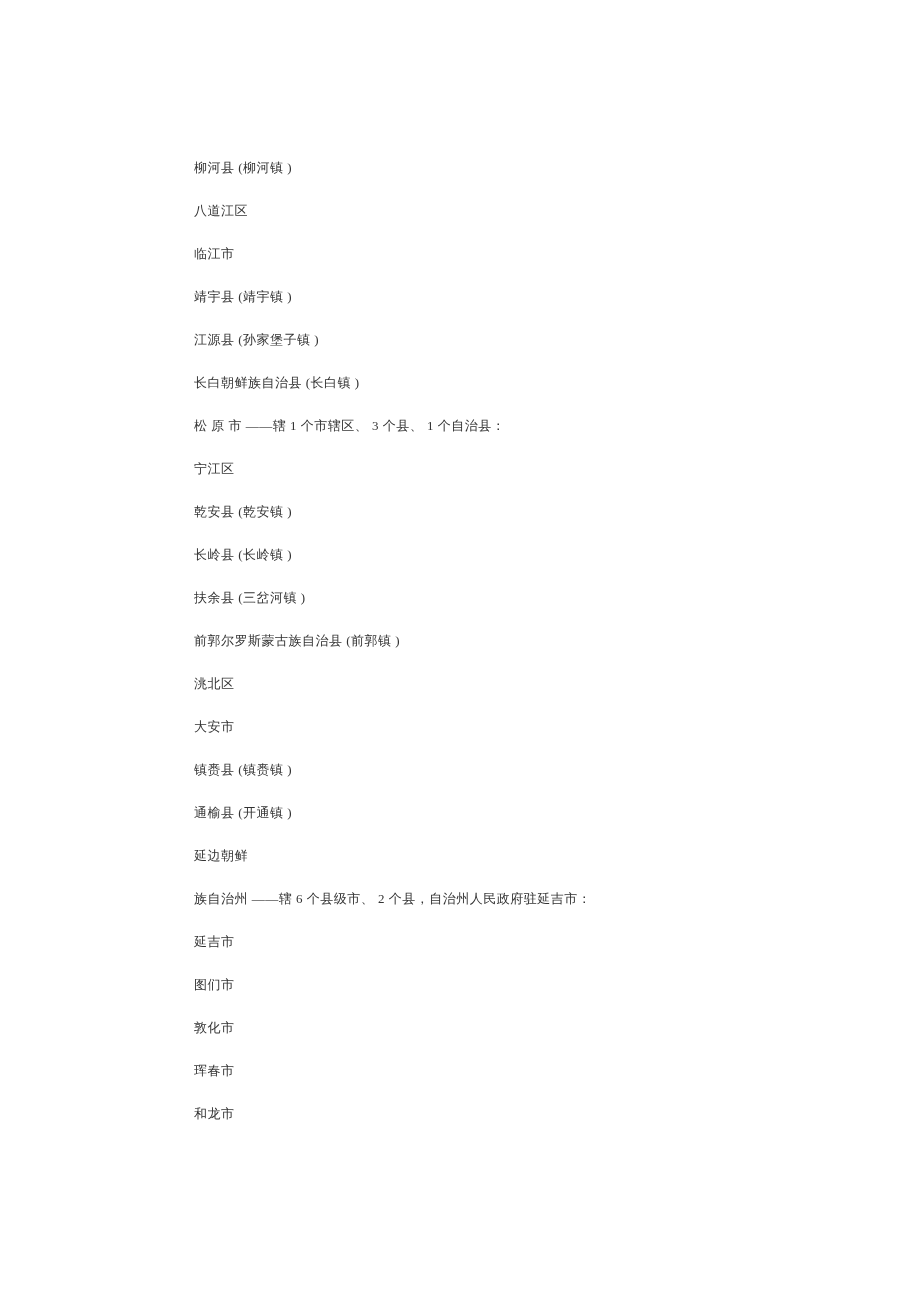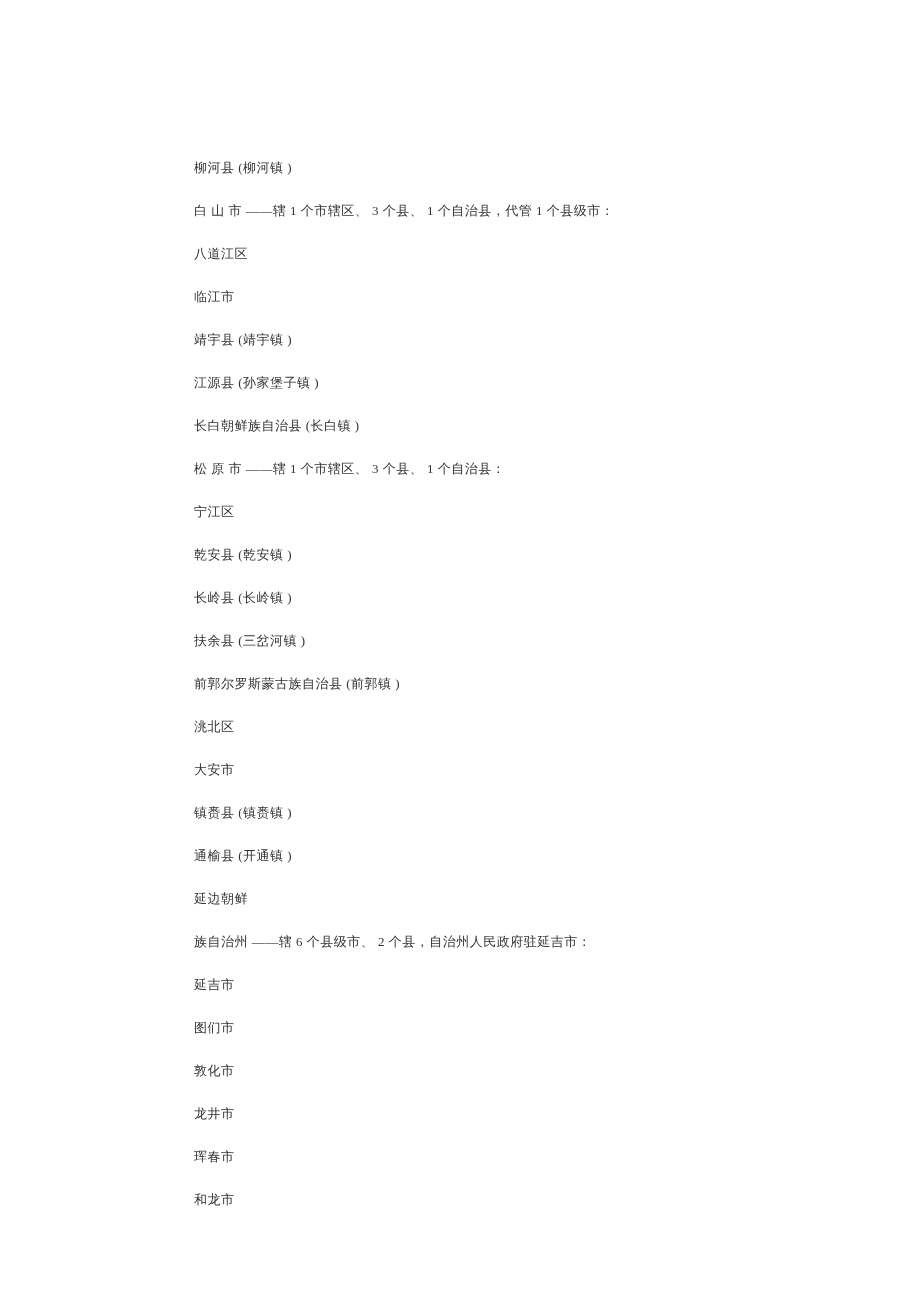--- a/index.html
+++ b/index.html
@@ -19,38 +19,36 @@
     .line {
       margin-bottom: 23.5px;
       letter-spacing: 0.5px;
     }
   </style>
 </head>
 <body>
 
 <div>
   <div class="line">柳河县 (柳河镇 )</div>
-  <div class="line">白  山  市 ——辖 1 个市辖区、  3 个县、 1 个自治县，代管   1 个县级市：</div>
   <div class="line">八道江区</div>
   <div class="line">临江市</div>
   <div class="line">靖宇县 (靖宇镇 )</div>
   <div class="line">江源县 (孙家堡子镇  )</div>
   <div class="line">长白朝鲜族自治县   (长白镇 )</div>
   <div class="line">松  原  市 ——辖 1 个市辖区、  3 个县、 1 个自治县：</div>
   <div class="line">宁江区</div>
   <div class="line">乾安县 (乾安镇 )</div>
   <div class="line">长岭县 (长岭镇 )</div>
   <div class="line">扶余县 (三岔河镇  )</div>
   <div class="line">前郭尔罗斯蒙古族自治县    (前郭镇 )</div>
   <div class="line">洮北区</div>
   <div class="line">大安市</div>
   <div class="line">镇赉县 (镇赉镇 )</div>
   <div class="line">通榆县 (开通镇 )</div>
   <div class="line">延边朝鲜</div>
   <div class="line">族自治州 ——辖 6 个县级市、  2 个县，自治州人民政府驻延吉市：</div>
   <div class="line">延吉市</div>
   <div class="line">图们市</div>
   <div class="line">敦化市</div>
-  <div class="line">龙井市</div>
   <div class="line">珲春市</div>
   <div class="line">和龙市</div>
 
 </div>
 
 </body></html>

